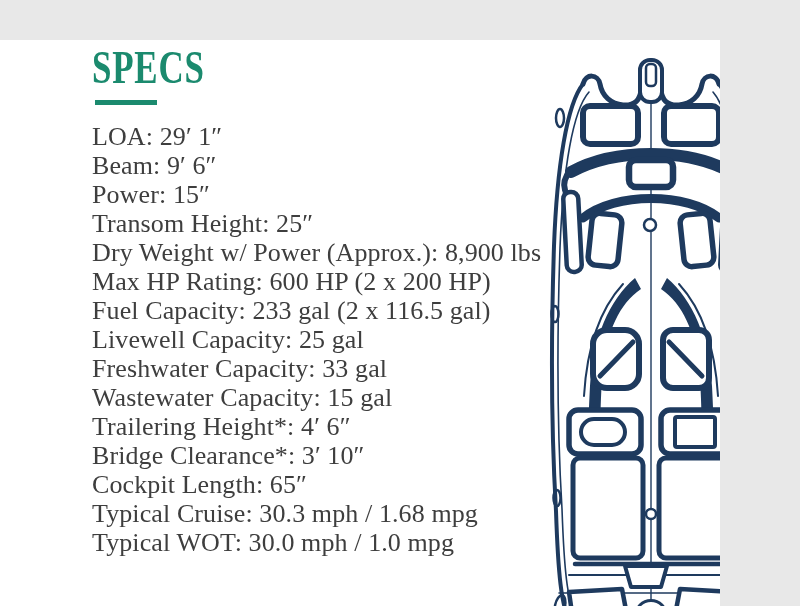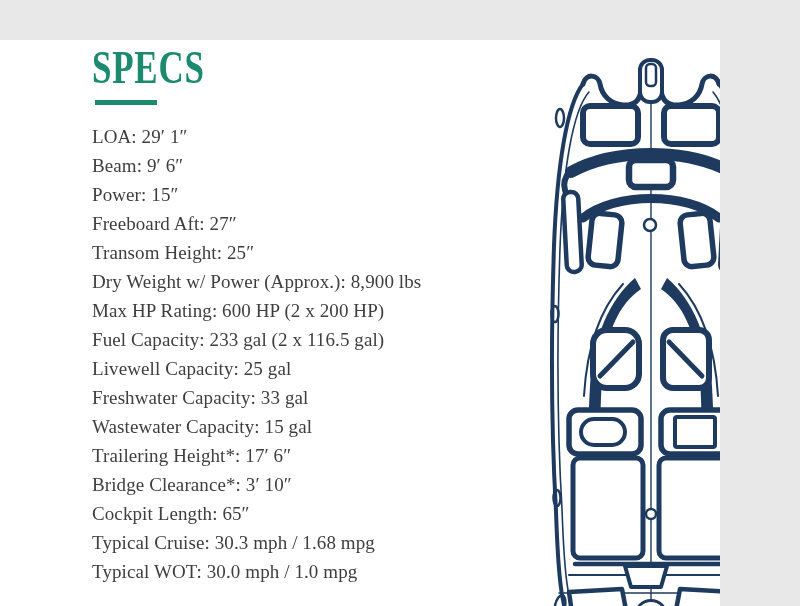--- a/index.html
+++ b/index.html
@@ -34,21 +34,21 @@
     transform-origin:left center;
   }
   .title-underline{
     width:62px;height:4.5px;
     background:var(--accent);
     margin:8px 0 0 3px;
   }
   .spec-list{
     list-style:none;
     margin-top:17px;
-    font-size:19px;
+    font-size:26px;
     line-height:29px;
     color:var(--text);
     letter-spacing:0.1px;
   }
   .spec-row{white-space:nowrap;}
   .boat-wrap{
     position:absolute;left:543px;top:6px;width:216px;height:594px;
   }
   svg .ln{fill:none;stroke:var(--navy);stroke-linecap:round;stroke-linejoin:round;}
   svg .fl{fill:var(--navy);stroke:none;}
@@ -59,29 +59,28 @@
 
 <div class="page">
 
   <div class="specs-block">
     <h1 class="page-title"><span class="squeeze">SPECS</span></h1>
     <div class="title-underline"></div>
     <ul class="spec-list">
         <li class="spec-row"><span>LOA</span><span>: </span><span>29′ 1″</span></li>
         <li class="spec-row"><span>Beam</span><span>: </span><span>9′ 6″</span></li>
         <li class="spec-row"><span>Power</span><span>: </span><span>15″</span></li>
-        <li class="spec-row"><span>Freeboard Aft</span><span>: </span><span>27″</span></li>
         <li class="spec-row"><span>Transom Height</span><span>: </span><span>25″</span></li>
         <li class="spec-row"><span>Dry Weight w/ Power (Approx.)</span><span>: </span><span>8,900 lbs</span></li>
         <li class="spec-row"><span>Max HP Rating</span><span>: </span><span>600 HP (2 x 200 HP)</span></li>
         <li class="spec-row"><span>Fuel Capacity</span><span>: </span><span>233 gal (2 x 116.5 gal)</span></li>
         <li class="spec-row"><span>Livewell Capacity</span><span>: </span><span>25 gal</span></li>
         <li class="spec-row"><span>Freshwater Capacity</span><span>: </span><span>33 gal</span></li>
         <li class="spec-row"><span>Wastewater Capacity</span><span>: </span><span>15 gal</span></li>
-        <li class="spec-row"><span>Trailering Height*</span><span>: </span><span>17′ 6″</span></li>
+        <li class="spec-row"><span>Trailering Height*</span><span>: </span><span>4′ 6″</span></li>
         <li class="spec-row"><span>Bridge Clearance*</span><span>: </span><span>3′ 10″</span></li>
         <li class="spec-row"><span>Cockpit Length</span><span>: </span><span>65″</span></li>
         <li class="spec-row"><span>Typical Cruise</span><span>: </span><span>30.3 mph / 1.68 mpg</span></li>
         <li class="spec-row"><span>Typical WOT</span><span>: </span><span>30.0 mph / 1.0 mpg</span></li>
       </ul>
   </div>
 
   <div class="boat-wrap">
     <svg width="216" height="594" viewBox="0 0 216 594" xmlns="http://www.w3.org/2000/svg">
 

